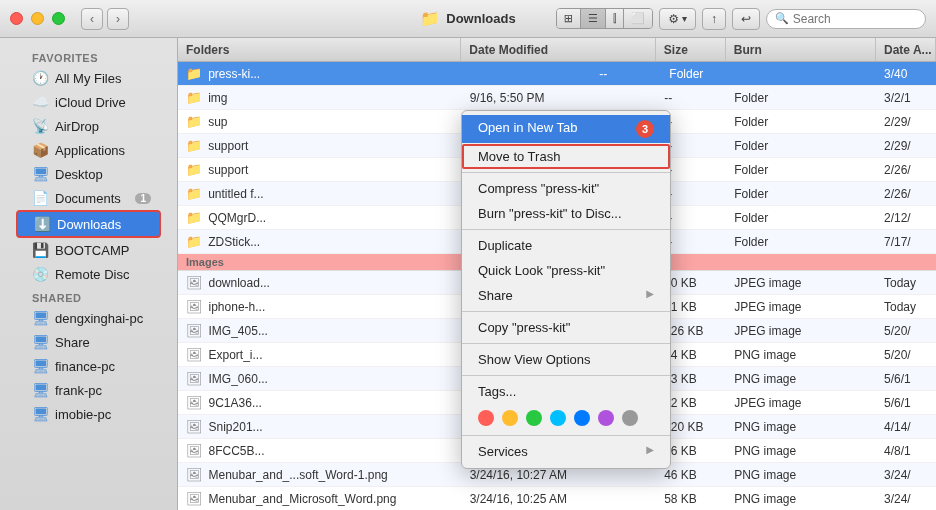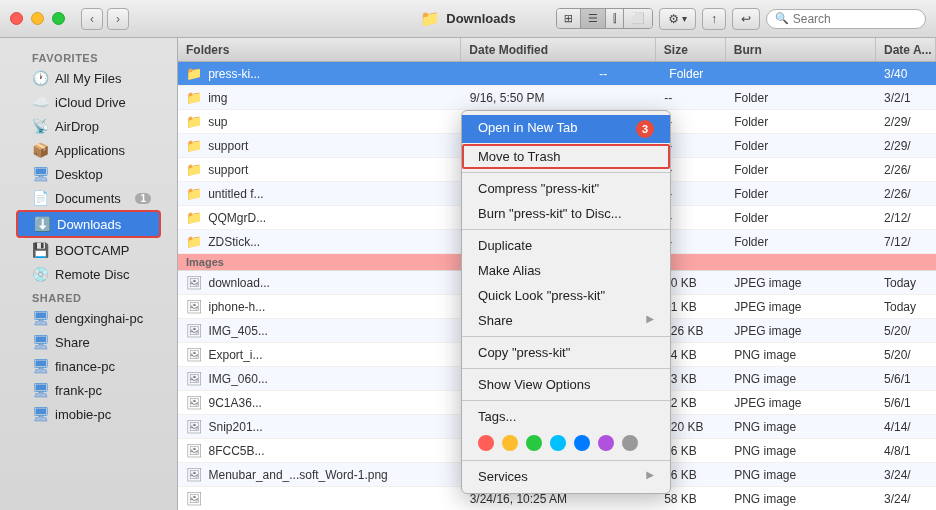--- a/index.html
+++ b/index.html
@@ -380,21 +380,21 @@
         <div class="cell cell-dateb col-dateb">2/12/</div>
       </div>
       <div class="file-row">
         <div class="cell cell-name col-folders">
             <span class="file-icon folder-color">📁</span>
             <span>ZDStick...</span>
           </div>
         <div class="cell cell-date col-date">7/13, 5:38 PM</div>
         <div class="cell cell-size col-size">--</div>
         <div class="cell cell-kind col-kind">Folder</div>
-        <div class="cell cell-dateb col-dateb">7/12/</div>
+        <div class="cell cell-dateb col-dateb">7/17/</div>
       </div>
 
       <div class="section-label">Images</div>
       <div class="file-row">
         <div class="cell cell-name col-folders">
             <span class="file-icon img-icon">🖼</span>
             <span>download...</span>
           </div>
         <div class="cell cell-date col-date">ay, 2:43 PM</div>
         <div class="cell cell-size col-size">10 KB</div>
@@ -477,20 +477,21 @@
             <span>Menubar_and_...soft_Word-1.png</span>
           </div>
         <div class="cell cell-date col-date">3/24/16, 10:27 AM</div>
         <div class="cell cell-size col-size">46 KB</div>
         <div class="cell cell-kind col-kind">PNG image</div>
         <div class="cell cell-dateb col-dateb">3/24/</div>
       </div>
       <div class="file-row">
         <div class="cell cell-name col-folders">
             <span class="file-icon img-icon">🖼</span>
+            <span>Menubar_and_Microsoft_Word.png</span>
           </div>
         <div class="cell cell-date col-date">3/24/16, 10:25 AM</div>
         <div class="cell cell-size col-size">58 KB</div>
         <div class="cell cell-kind col-kind">PNG image</div>
         <div class="cell cell-dateb col-dateb">3/24/</div>
       </div>
 
     </div>
 
     <div class="context-menu">
@@ -504,23 +505,20 @@
       <div class="cm-separator"></div>
       <div class="cm-item">
         <span>Compress "press-kit"</span>
       </div>
       <div class="cm-item">
         <span>Burn "press-kit" to Disc...</span>
       </div>
       <div class="cm-separator"></div>
       <div class="cm-item">
         <span>Duplicate</span>
-      </div>
-      <div class="cm-item">
-        <span>Make Alias</span>
       </div>
       <div class="cm-item">
         <span>Quick Look "press-kit"</span>
       </div>
       <div class="cm-item">
         <span>Share</span>
         <span class="cm-arrow">▶</span>
       </div>
       <div class="cm-separator"></div>
       <div class="cm-item">

